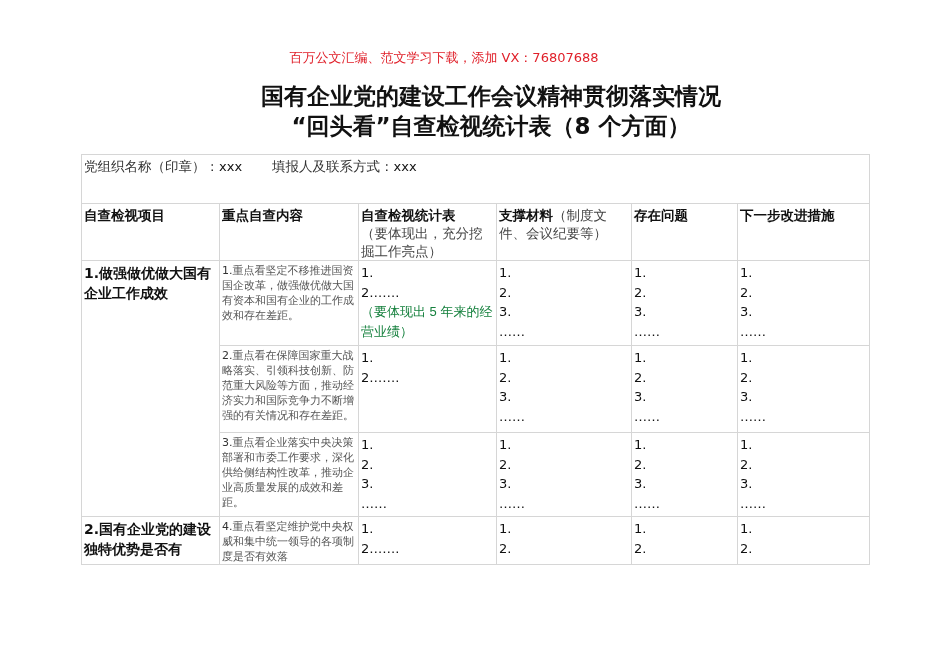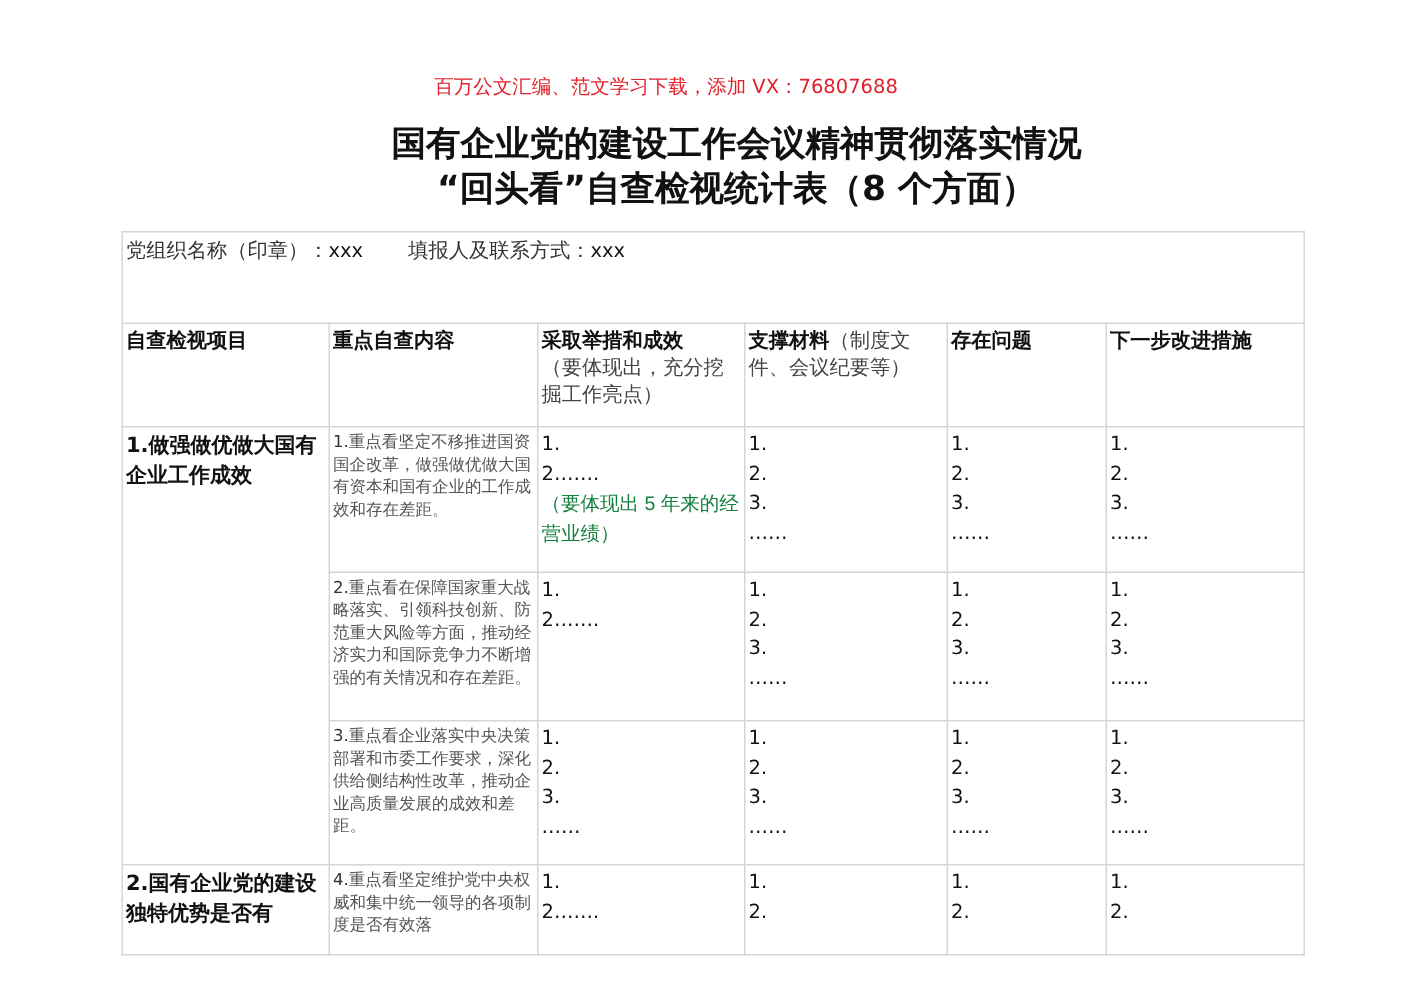--- a/index.html
+++ b/index.html
@@ -6,21 +6,21 @@
   body { width:950px; height:672px; position:relative; overflow:hidden;
          font-family:"DejaVu Sans","Liberation Sans",sans-serif; color:#111; }
   .watermark { position:absolute; left:0; width:888px; top:49px; text-align:center;
          font-size:13px; color:#e0202a; letter-spacing:0px; }
   .title { position:absolute; left:16px; width:950px; text-align:center;
          font-size:23px; font-weight:bold; color:#111; line-height:29px; }
   .title.l1 { top:82px; }
   .title.l2 { top:112px; }
   table.grid { position:absolute; left:81px; top:154px; border-collapse:collapse;
          table-layout:fixed; width:788px; }
-  table.grid td { border:1px solid #d6d6d6; vertical-align:top; padding:2px 2px 12px 2px;
+  table.grid td { border:1px solid #d6d6d6; vertical-align:top; padding:2px 2px 0 2px;
          overflow:hidden; }
   .info-cell { height:45px; font-family:"DejaVu Serif","Liberation Serif",serif; font-size:13.5px; color:#333; padding-top:3px !important; }
   .info-cell .xxx { font-family:"DejaVu Sans","Liberation Sans",sans-serif; font-size:13px; color:#111; }
   .info-gap { display:inline-block; width:30px; }
   .hdr { height:52px; font-size:13.5px; line-height:18px; }
   .hdr b { font-weight:bold;margin-top:20px; }
   .hdr .sub { font-family:"DejaVu Serif","Liberation Serif",serif; color:#444; font-weight:normal; }
   .item { font-size:14px; font-weight:bold; line-height:20px; }
   .focus { font-family:"DejaVu Serif","Liberation Serif",serif; font-size:11px; line-height:15px; color:#555; }
   .focus .n { font-family:"DejaVu Sans","Liberation Sans",sans-serif; color:#333; }
@@ -49,21 +49,21 @@
   </colgroup>
   <tbody>
       <tr>
     <td colspan="6" class="info-cell">
       <span>党组织名称（印章）：</span><span class="xxx">xxx</span><span class="info-gap"></span><span>填报人及联系方式：</span><span class="xxx">xxx</span>
     </td>
   </tr>
   <tr class="hdr-row">
     <td class="hdr"><b>自查检视项目</b></td>
     <td class="hdr"><b>重点自查内容</b></td>
-    <td class="hdr"><b>采取举措和成效</b><br><span class="sub">（要体现出，充分挖掘工作亮点）</span></td>
+    <td class="hdr"><b>自查检视统计表</b><br><span class="sub">（要体现出，充分挖掘工作亮点）</span></td>
     <td class="hdr"><b>支撑材料</b><span class="sub">（制度文件、会议纪要等）</span></td>
     <td class="hdr"><b>存在问题</b></td>
     <td class="hdr"><b>下一步改进措施</b></td>
   </tr>
 
   <tr class="r1">
     <td rowspan="3" class="item">1.做强做优做大国有企业工作成效</td>
     <td class="focus"><span class="n">1.</span><span>重点看坚定不移推进国资国企改革，做强做优做大国有资本和国有企业的工作成效和存在差距。</span></td>
     <td class="lines">
           <div>1.</div>

